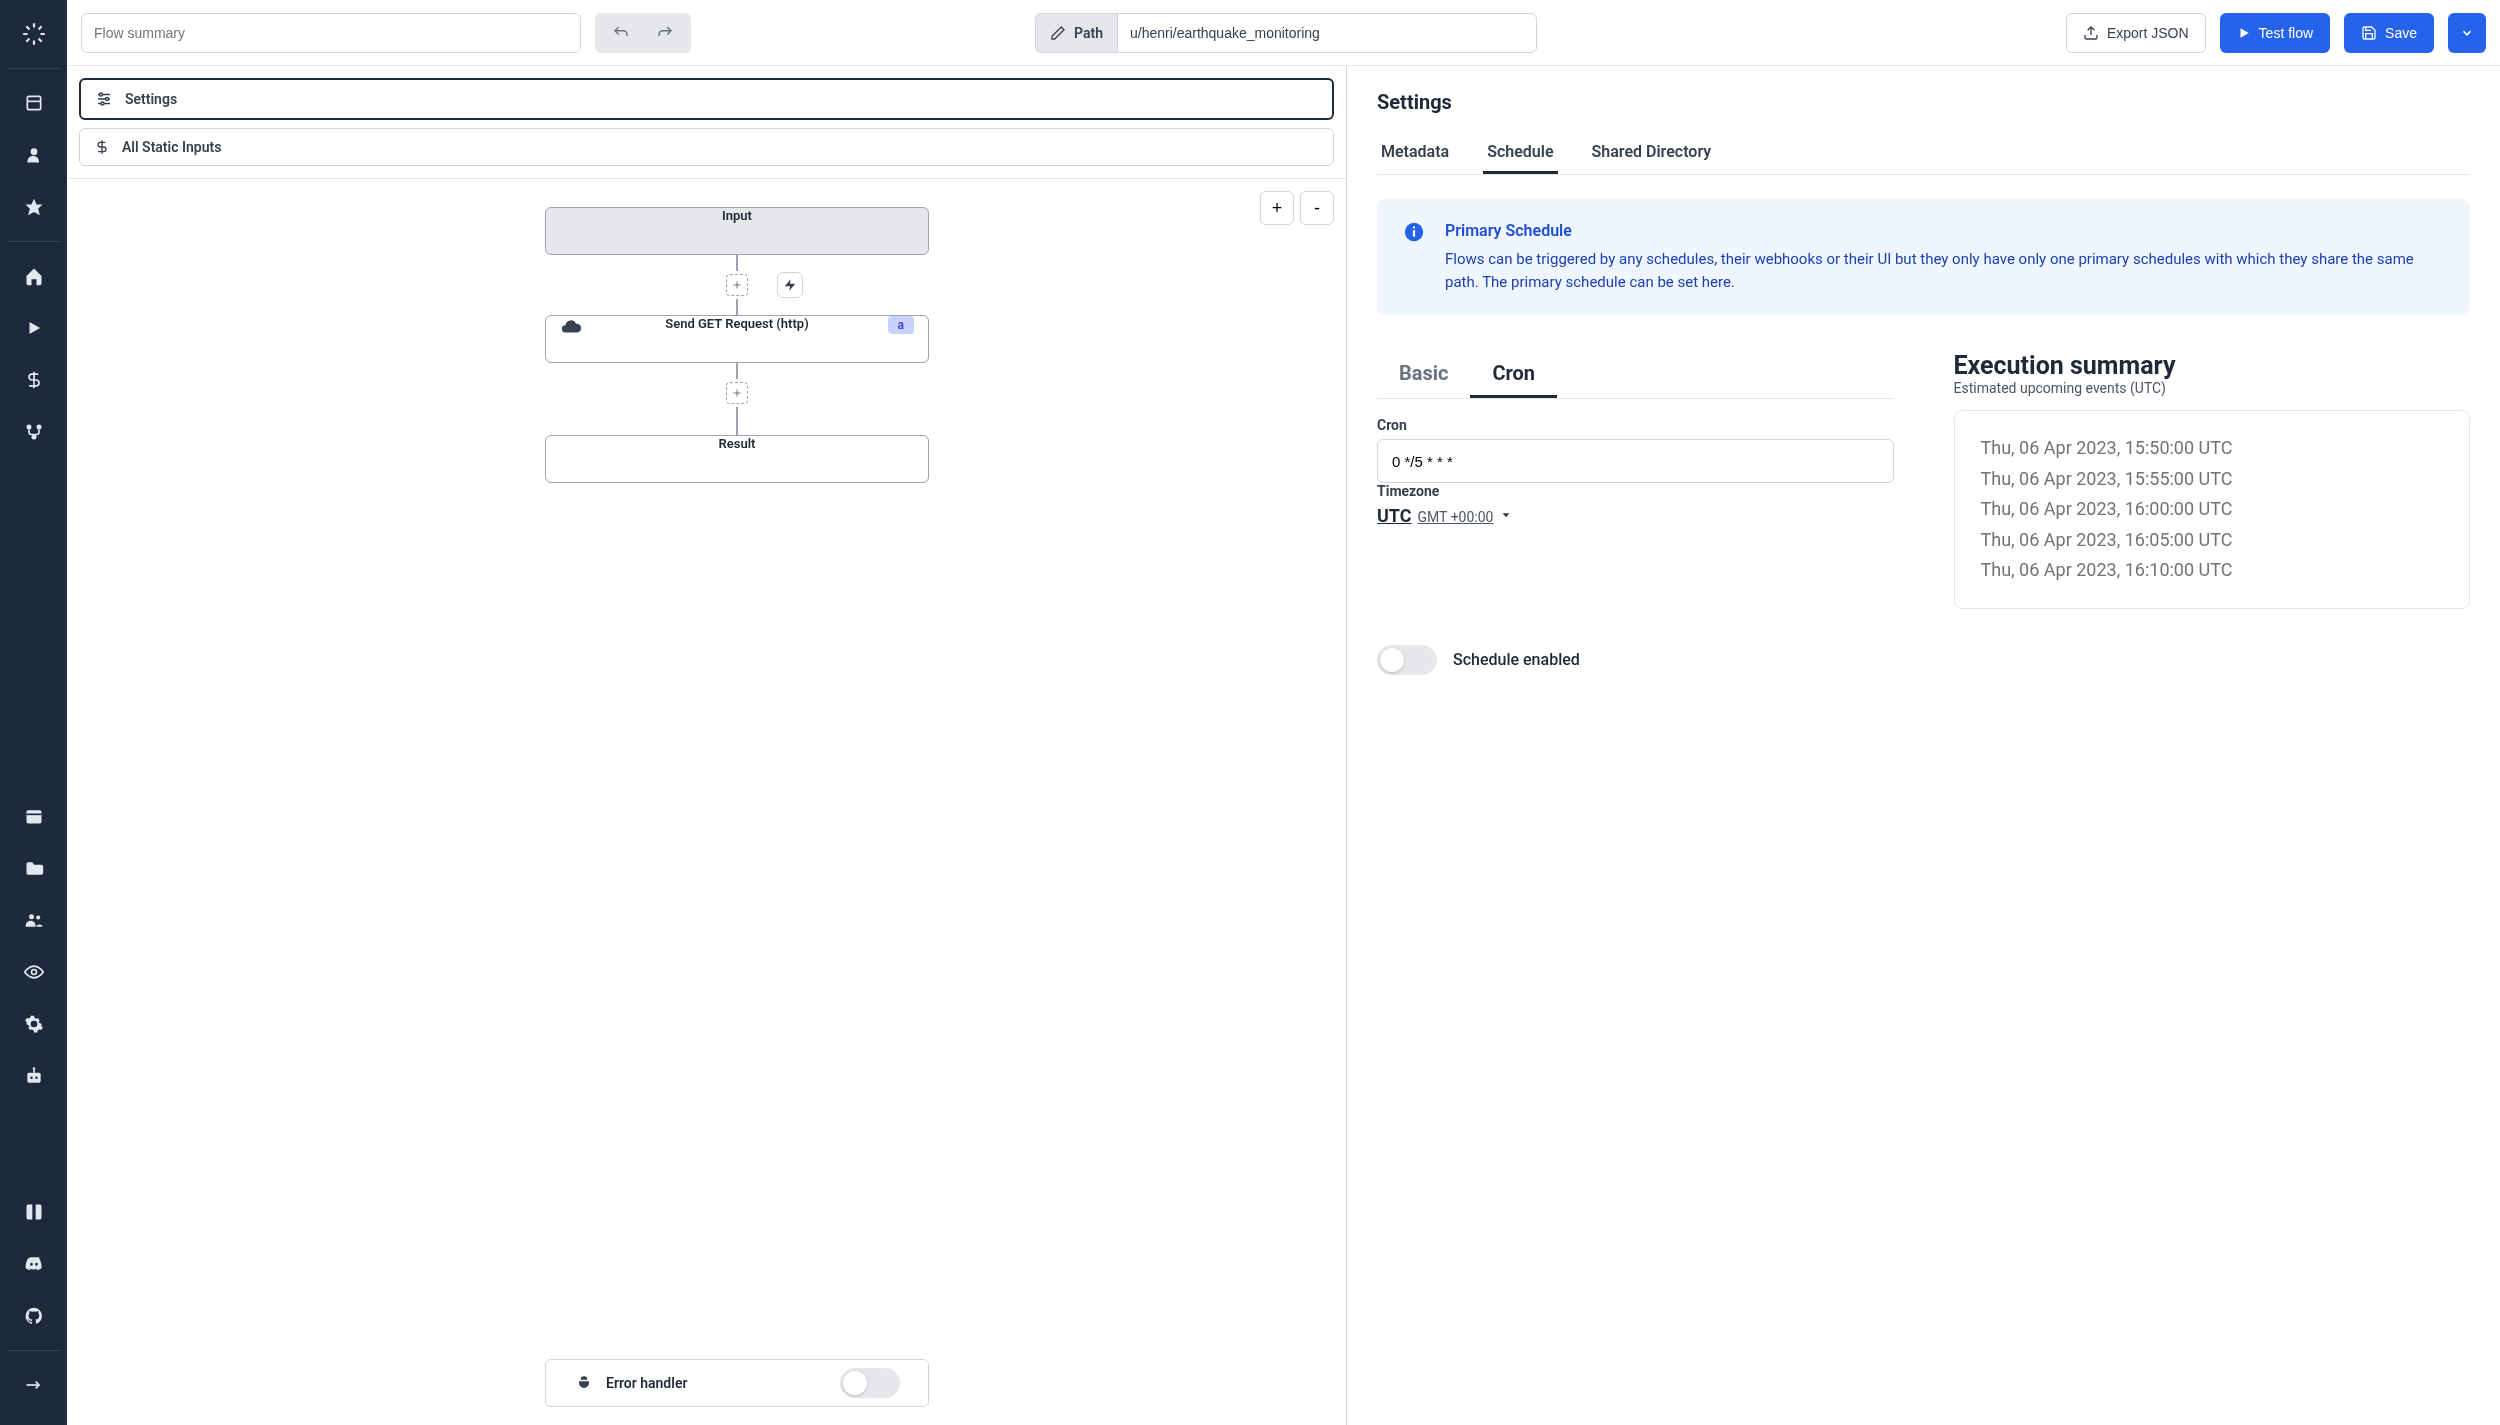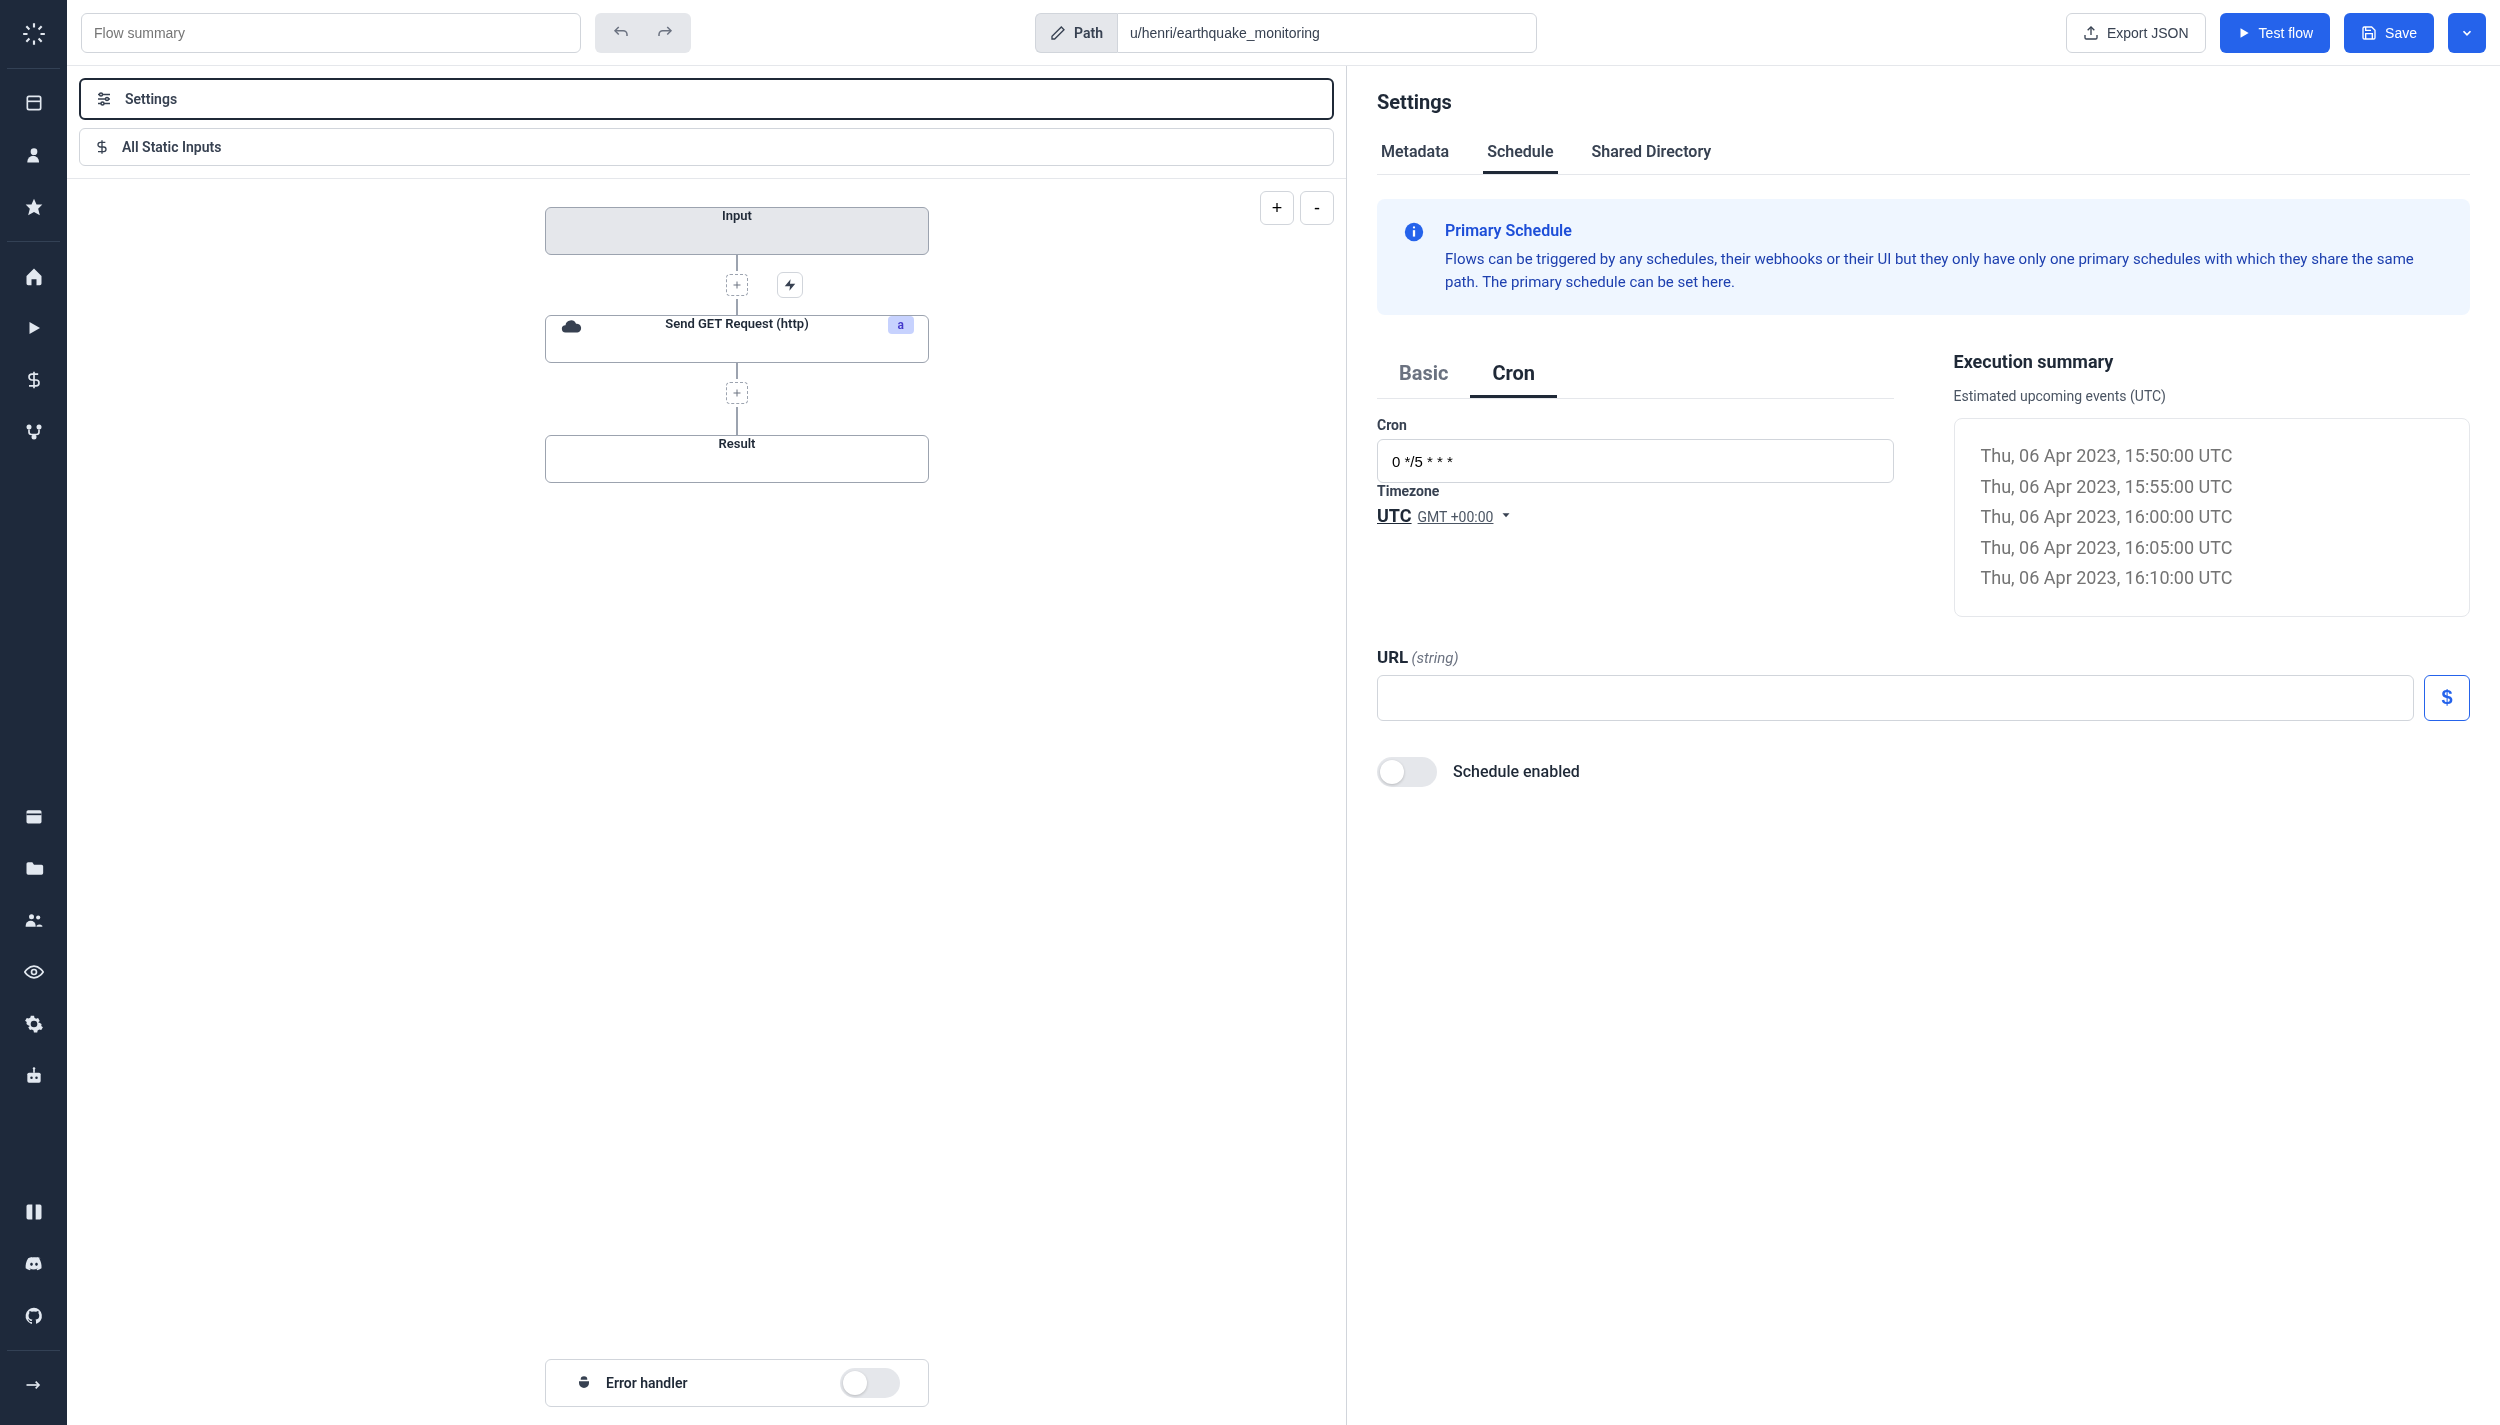--- a/index.html
+++ b/index.html
@@ -382,23 +382,22 @@
   font-size: 18px;
   display: flex;
   align-items: baseline;
   gap: 6px;
   cursor: pointer;
 }
 .tz-value .tz-main { font-weight: 700; text-decoration: underline; }
 .tz-value .tz-off { font-size: 14px; color: #4b5563; text-decoration: underline; }
 
 .exec-summary h3 {
-  font-size: 18px;
+  font-size: 25px;
   font-weight: 700;
-  margin-bottom: 16px;
 }
 .exec-summary .est-label {
   font-size: 14px;
   color: #4b5563;
   margin-bottom: 14px;
 }
 .events-box {
   border: 1px solid #e5e7eb;
   border-radius: 8px;
   padding: 22px 26px;
@@ -765,28 +764,20 @@
             <div class="events-box">
               <div>Thu, 06 Apr 2023, 15:50:00 UTC</div>
               <div>Thu, 06 Apr 2023, 15:55:00 UTC</div>
               <div>Thu, 06 Apr 2023, 16:00:00 UTC</div>
               <div>Thu, 06 Apr 2023, 16:05:00 UTC</div>
               <div>Thu, 06 Apr 2023, 16:10:00 UTC</div>
             </div>
           </div>
         </div>
 
-        <div class="url-section">
-          <span class="url-label">URL</span>
-          <span class="url-type">(string)</span>
-          <div class="url-row">
-            <input class="url-input" style="">
-            <button class="dollar-btn">$</button>
-          </div>
-        </div>
 
         <div class="enable-row">
           <div class="toggle"></div>
           <span>Schedule enabled</span>
         </div>
       </div>
 
     </div>
   </div>
 </div>

